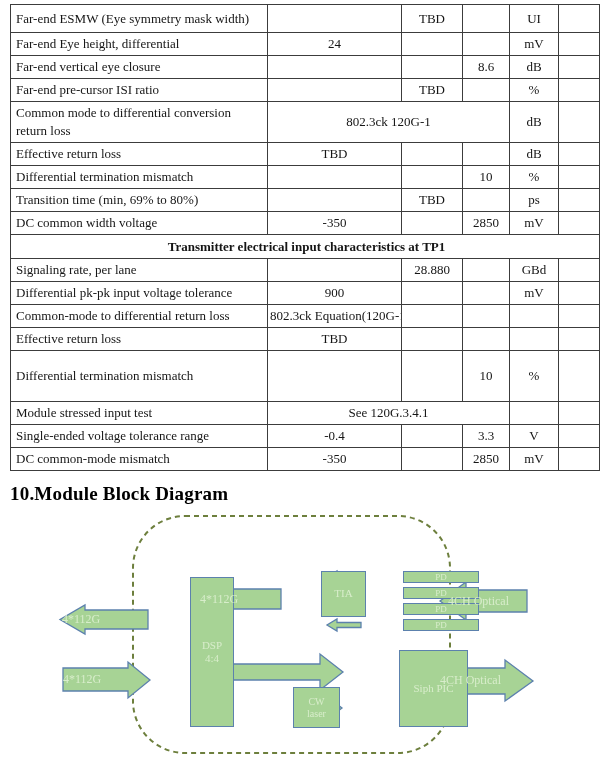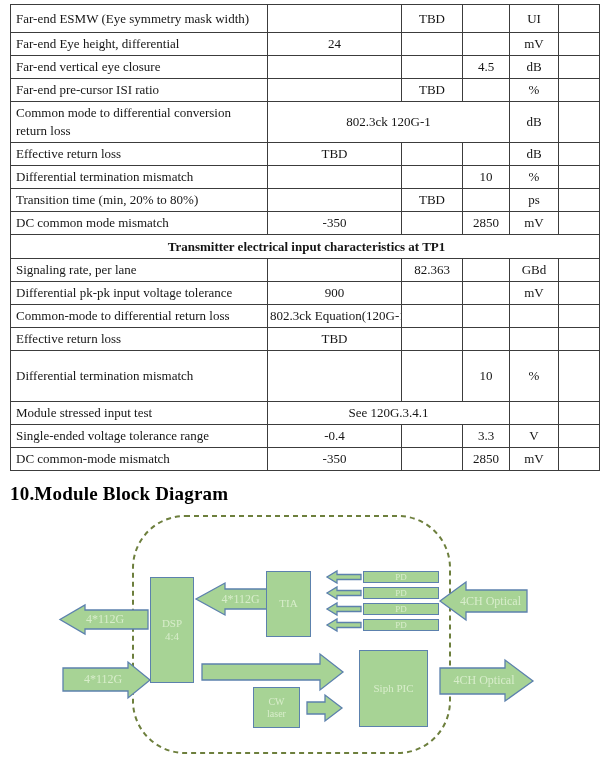--- a/index.html
+++ b/index.html
@@ -67,31 +67,32 @@
     background:var(--block-fill);
     border:1.4px solid var(--block-border);
     color:var(--block-text);
     display:flex;
     flex-direction:column;
     align-items:center;
     justify-content:center;
     line-height:1.2;
     box-sizing:border-box;
     text-align:center;
-  }
-  .blk-dsp {left:150px;top:67px;width:44px;height:106px;font-size:11px;}
-  .blk-tia {left:266px;top:61px;width:45px;height:66px;font-size:11px;}
+    margin-left:40px;
+  }
+  .blk-dsp {left:150px;top:67px;width:44px;height:150px;font-size:11px;}
+  .blk-tia {left:281px;top:61px;width:45px;height:46px;font-size:11px;}
   .blk-pd  {left:363px;width:76px;height:12px;font-size:9px;}
   .blk-cw  {left:253px;top:177px;width:47px;height:41px;font-size:10px;}
   .blk-siph{left:359px;top:140px;width:69px;height:77px;font-size:11px;}
   .albl{
     position:absolute;
     color:var(--block-text);
     font-size:12px;
-    text-align:center;
+    text-align:left;
     pointer-events:none;
   }
 </style>
 </head>
 <body>
 
 <div class="page">
 
   <table class="spec">
     <colgroup>
@@ -116,21 +117,21 @@
           <td>24</td>
           <td></td>
           <td></td>
           <td>mV</td>
           <td></td>
         </tr>
         <tr>
           <td>Far-end vertical eye closure</td>
           <td></td>
           <td></td>
-          <td>4.5</td>
+          <td>8.6</td>
           <td>dB</td>
           <td></td>
         </tr>
         <tr>
           <td>Far-end pre-cursor ISI ratio</td>
           <td></td>
           <td>TBD</td>
           <td></td>
           <td>%</td>
           <td></td>
@@ -151,42 +152,42 @@
         </tr>
         <tr>
           <td>Differential termination mismatch</td>
           <td></td>
           <td></td>
           <td>10</td>
           <td>%</td>
           <td></td>
         </tr>
         <tr>
-          <td>Transition time (min, 20% to 80%)</td>
+          <td>Transition time (min, 69% to 80%)</td>
           <td></td>
           <td>TBD</td>
           <td></td>
           <td>ps</td>
           <td></td>
         </tr>
         <tr>
-          <td>DC common mode mismatch</td>
+          <td>DC common width voltage</td>
           <td>-350</td>
           <td></td>
           <td>2850</td>
           <td>mV</td>
           <td></td>
         </tr>
         <tr class="sec">
           <td colspan="6" class="bold">Transmitter electrical input characteristics at TP1</td>
         </tr>
         <tr>
           <td>Signaling rate, per lane</td>
           <td></td>
-          <td>82.363</td>
+          <td>28.880</td>
           <td></td>
           <td>GBd</td>
           <td></td>
         </tr>
         <tr>
           <td>Differential pk-pk input voltage tolerance</td>
           <td>900</td>
           <td></td>
           <td></td>
           <td>mV</td>

